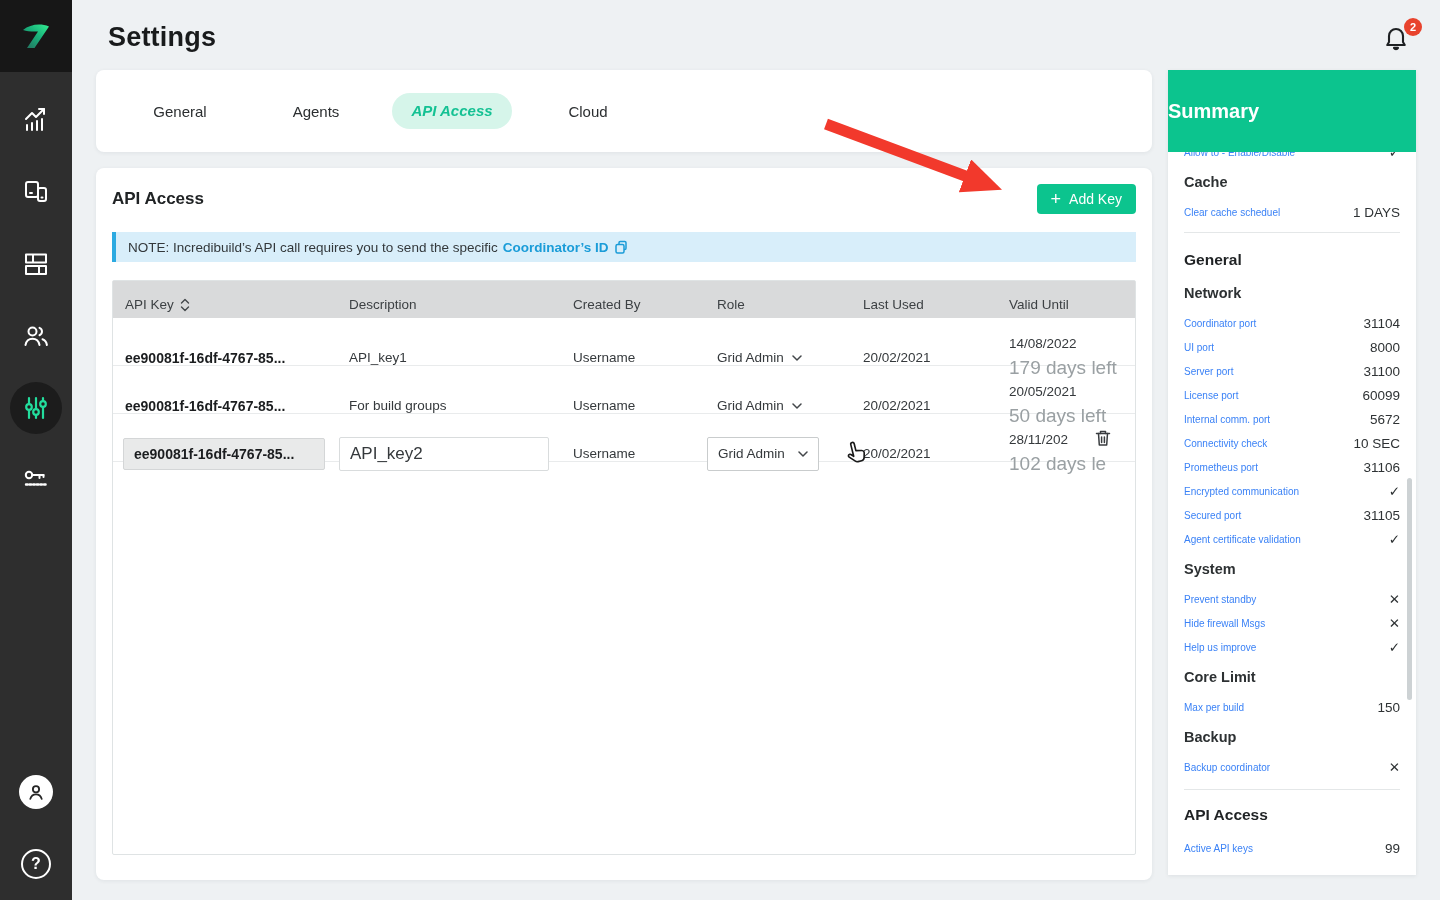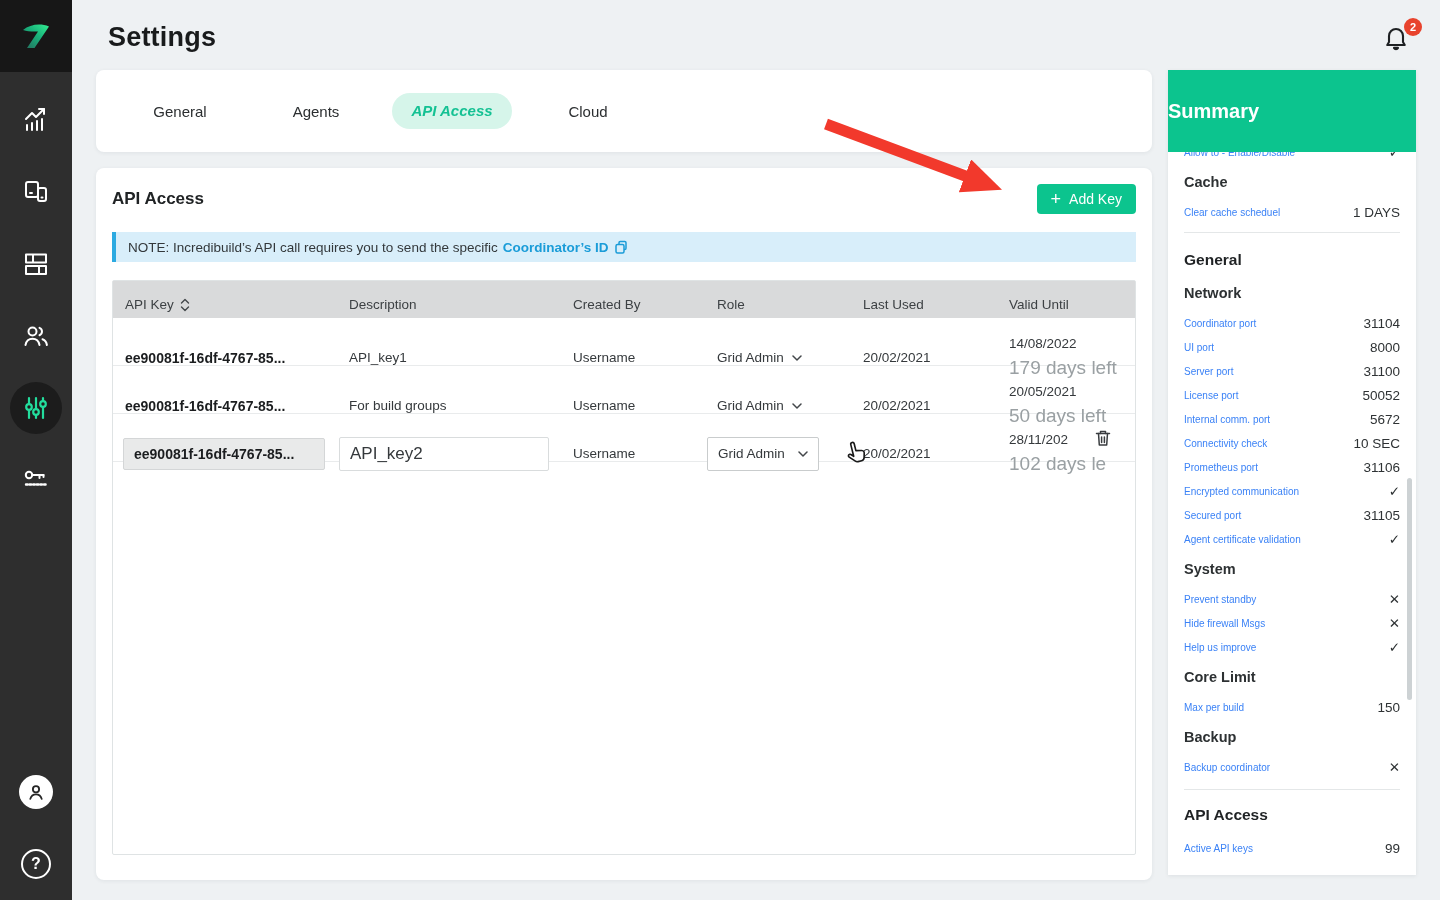--- a/index.html
+++ b/index.html
@@ -316,21 +316,21 @@
   <div class="sum-row">
       <span class="sum-label">UI port</span>
       <span class="sum-value">8000</span>
     </div>
   <div class="sum-row">
       <span class="sum-label">Server port</span>
       <span class="sum-value">31100</span>
     </div>
   <div class="sum-row">
       <span class="sum-label">License port</span>
-      <span class="sum-value">50052</span>
+      <span class="sum-value">60099</span>
     </div>
   <div class="sum-row">
       <span class="sum-label">Internal comm. port</span>
       <span class="sum-value">5672</span>
     </div>
   <div class="sum-row">
       <span class="sum-label">Connectivity check</span>
       <span class="sum-value">10 SEC</span>
     </div>
   <div class="sum-row">

